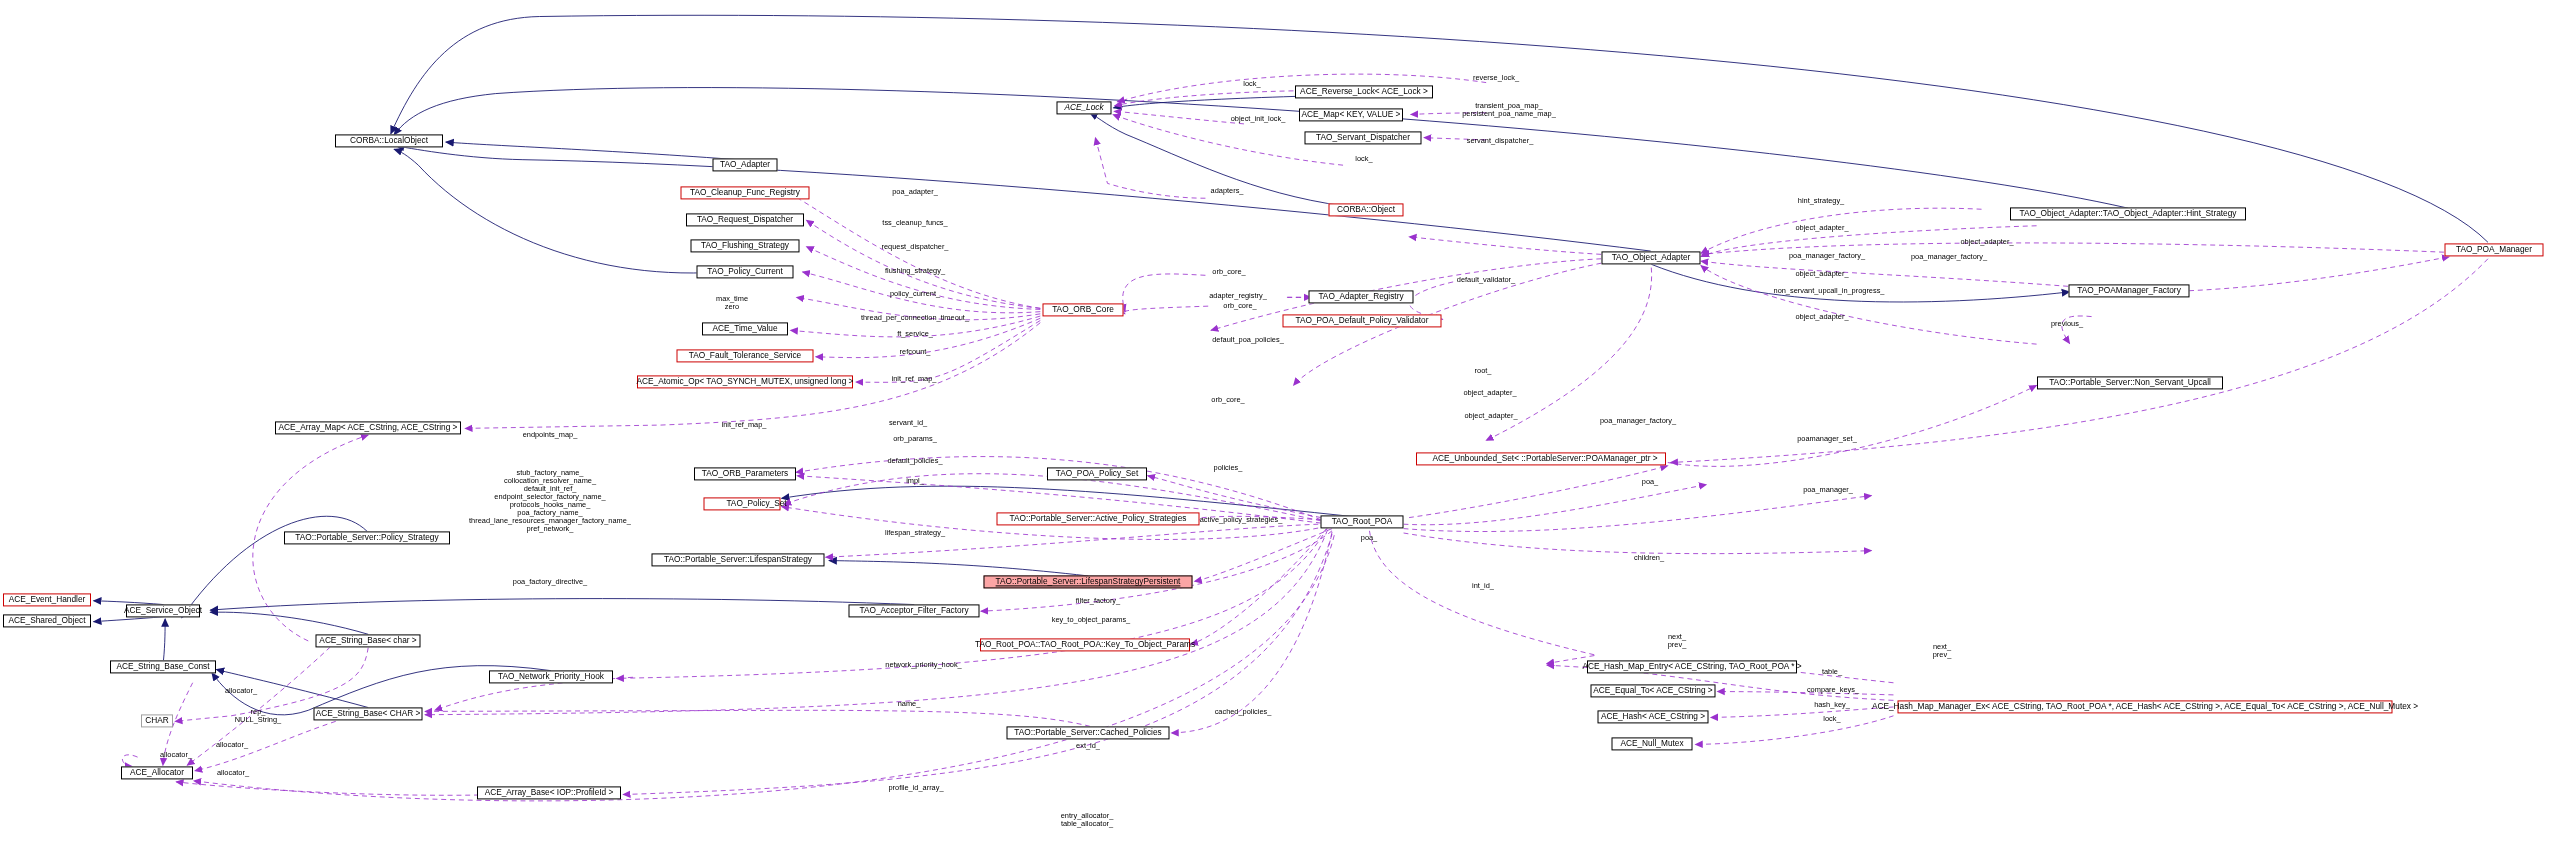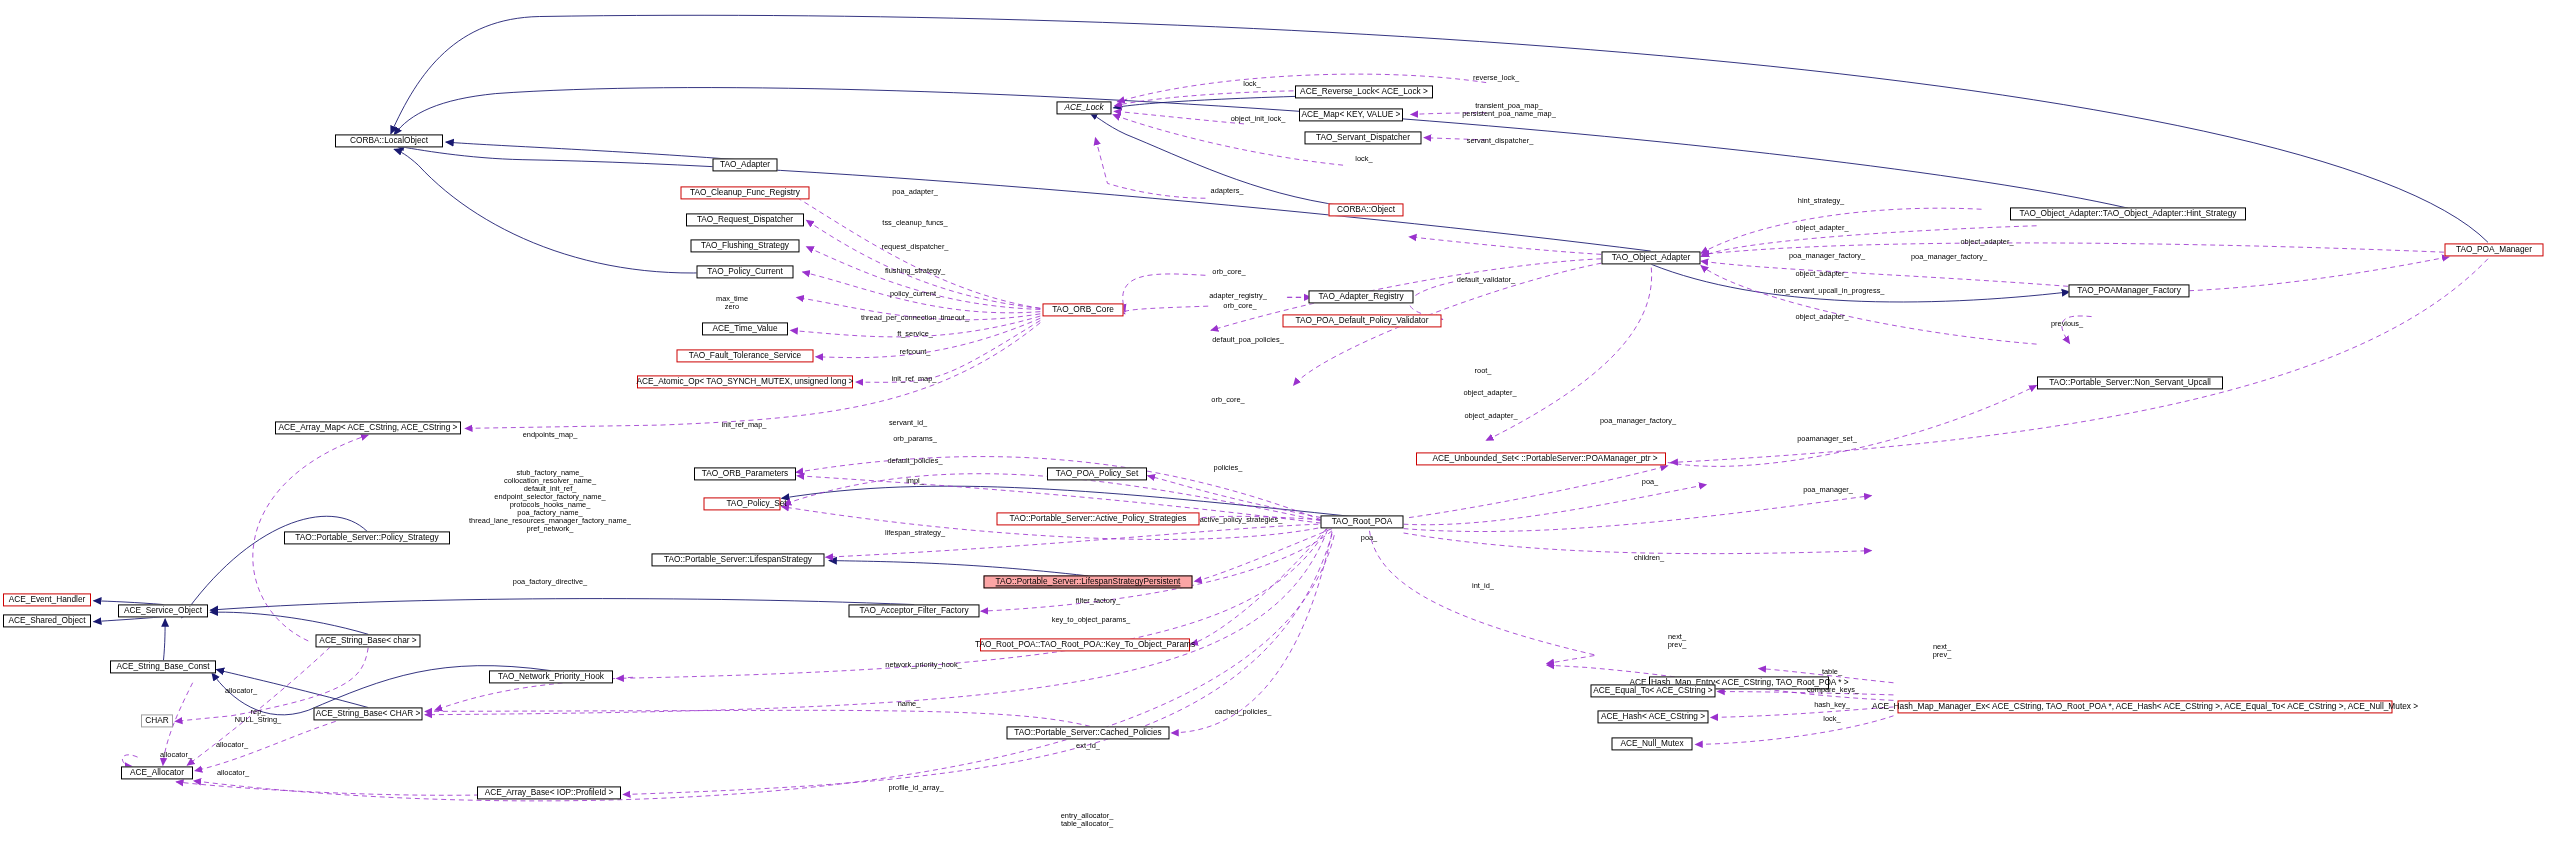--- a/index.html
+++ b/index.html
@@ -177,30 +177,30 @@
       <div class="node" style="left: 1097px; top: 474px; width: 100px;">TAO_POA_Policy_Set</div>
       <div class="node" style="left: 738px; top: 560px; width: 173px;">TAO::Portable_Server::LifespanStrategy</div>
       <div class="node red" style="left: 1098px; top: 519px; width: 203px;">TAO::Portable_Server::Active_Policy_Strategies</div>
       <div class="node" style="left: 1362px; top: 522px; width: 83px;">TAO_Root_POA</div>
       <div class="node grey" style="left: 1088px; top: 582px; width: 209px;">TAO::Portable_Server::LifespanStrategyPersistent</div>
       <div class="node" style="left: 914px; top: 611px; width: 131px;">TAO_Acceptor_Filter_Factory</div>
       <div class="node red" style="left: 1085px; top: 645px; width: 210px;">TAO_Root_POA::TAO_Root_POA::Key_To_Object_Params</div>
       <div class="node red" style="left: 1541px; top: 459px; width: 250px; padding-left: 12px;">ACE_Unbounded_Set&lt; ::PortableServer::POAManager_ptr &gt;</div>
       <div class="node red" style="left: 47px; top: 600px; width: 88px;">ACE_Event_Handler</div>
       <div class="node" style="left: 47px; top: 621px; width: 88px;">ACE_Shared_Object</div>
-      <div class="node" style="left: 163px; top: 611px; width: 90px;">ACE_Service_Object</div>
+      <div class="node" style="left: 163px; top: 611px; width: 74px;">ACE_Service_Object</div>
       <div class="node" style="left: 163px; top: 667px; width: 106px;">ACE_String_Base_Const</div>
       <div class="node" style="left: 368px; top: 641px; width: 105px;">ACE_String_Base&lt; char &gt;</div>
       <div class="node" style="left: 368px; top: 714px; width: 109px;">ACE_String_Base&lt; CHAR &gt;</div>
       <div class="node light" style="left: 157px; top: 721px; width: 32px;">CHAR</div>
       <div class="node" style="left: 157px; top: 773px; width: 72px;">ACE_Allocator</div>
       <div class="node" style="left: 551px; top: 677px; width: 124px;">TAO_Network_Priority_Hook</div>
       <div class="node" style="left: 549px; top: 793px; width: 144px;">ACE_Array_Base&lt; IOP::ProfileId &gt;</div>
       <div class="node" style="left: 1088px; top: 733px; width: 163px;">TAO::Portable_Server::Cached_Policies</div>
-      <div class="node" style="left: 1739px; top: 667px; width: 180px; margin-top: 16px;">ACE_Hash_Map_Entry&lt; ACE_CString, TAO_Root_POA * &gt;</div>
+      <div class="node" style="left: 1692px; top: 667px; width: 210px;">ACE_Hash_Map_Entry&lt; ACE_CString, TAO_Root_POA * &gt;</div>
       <div class="node" style="left: 1653px; top: 691px; width: 125px;">ACE_Equal_To&lt; ACE_CString &gt;</div>
       <div class="node" style="left: 1653px; top: 717px; width: 111px;">ACE_Hash&lt; ACE_CString &gt;</div>
       <div class="node" style="left: 1652px; top: 744px; width: 81px;">ACE_Null_Mutex</div>
       <div class="node red" style="left: 2145px; top: 707px; width: 495px;">ACE_Hash_Map_Manager_Ex&lt; ACE_CString, TAO_Root_POA *, ACE_Hash&lt; ACE_CString &gt;, ACE_Equal_To&lt; ACE_CString &gt;, ACE_Null_Mutex &gt;</div>
     </div>
   <div id="label-layer">
       <div class="lbl" style="left: 1496px; top: 78px;">reverse_lock_</div>
       <div class="lbl" style="left: 1509px; top: 110px;">transient_poa_map_<br>persistent_poa_name_map_</div>
       <div class="lbl" style="left: 1500px; top: 141px;">servant_dispatcher_</div>
       <div class="lbl" style="left: 1252px; top: 84px;">lock_</div>

